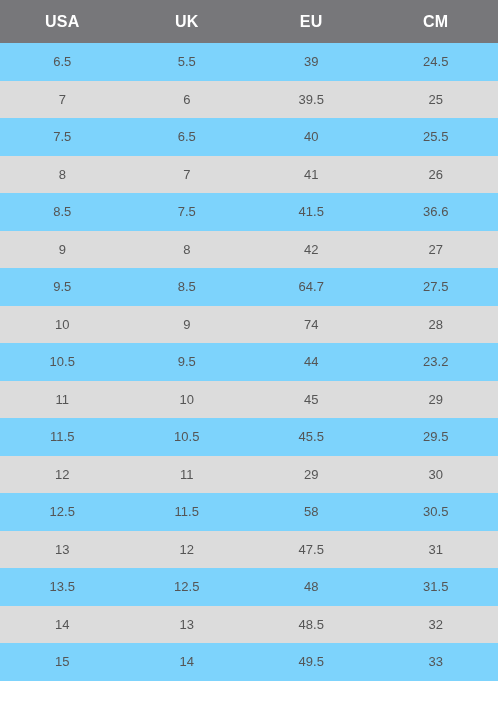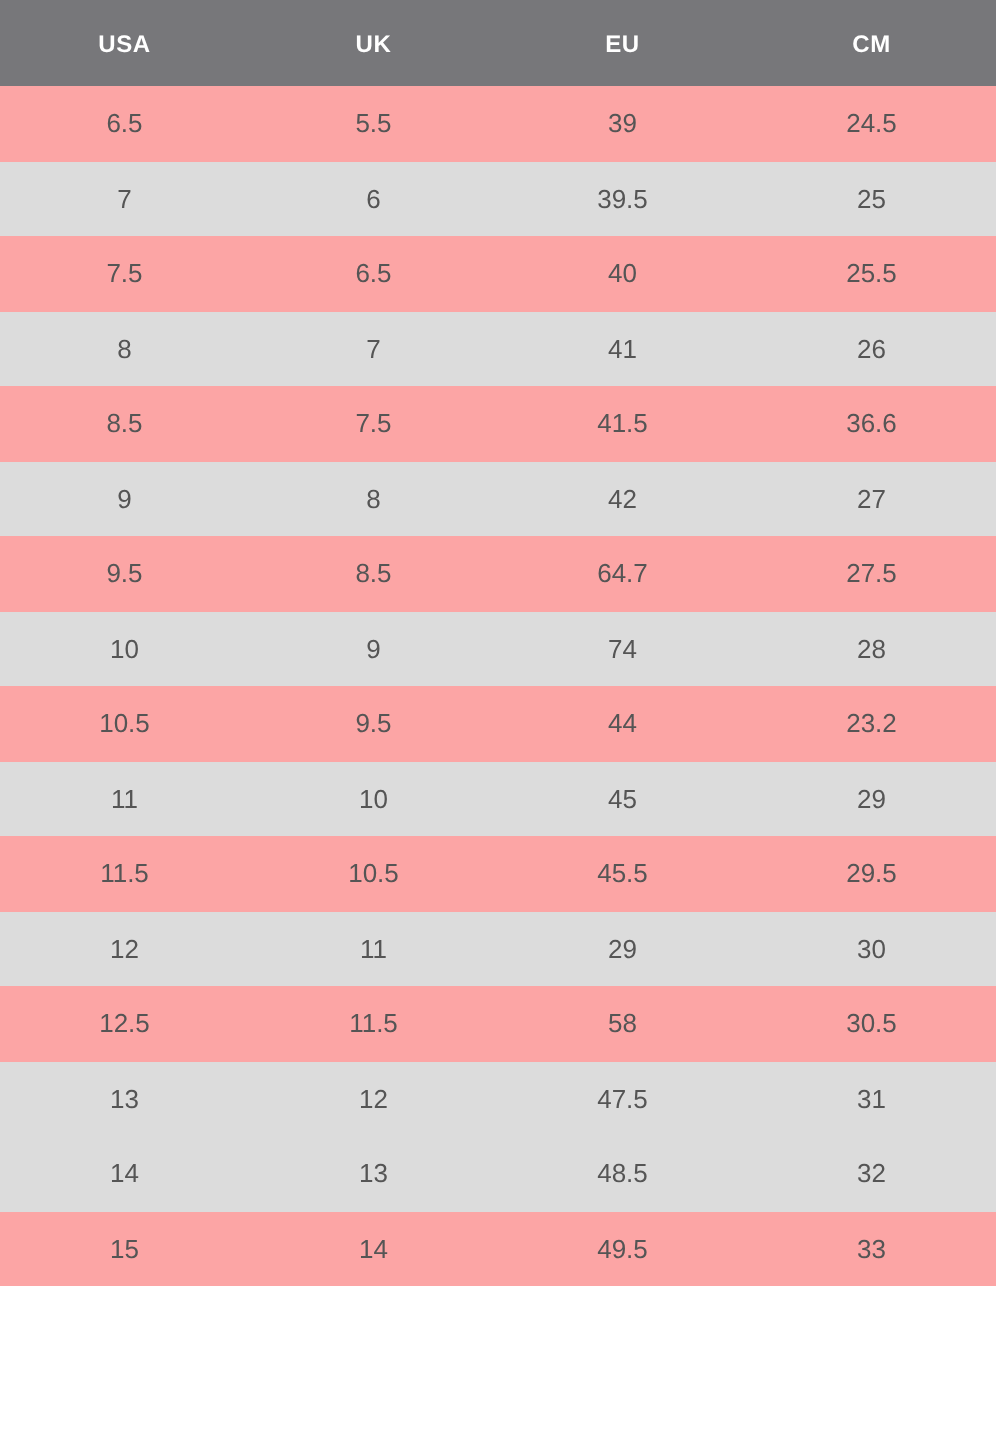--- a/index.html
+++ b/index.html
@@ -24,21 +24,21 @@
 
   #size-table col {
     width: 124.5px;
   }
 
   
   #size-table thead th {
     height: 43px;
     background: #77777a;
     color: #ffffff;
-    font-size: 12px;
+    font-size: 16px;
     font-weight: bold;
     letter-spacing: 0.3px;
     text-align: center;
     vertical-align: middle;
     padding: 0;
     border: 0;
   }
 
   
   #size-table tbody td {
@@ -46,21 +46,21 @@
     font-size: 13px;
     font-weight: normal;
     color: #555555;
     text-align: center;
     vertical-align: middle;
     padding: 0;
     border: 0;
   }
 
   #size-table tbody tr.row-odd td {
-    background: #fca5a5;
+    background: #7dd3fc;
   }
   #size-table tbody tr.row-even td {
     background: #dcdcdc;
   }
 </style>
 </head>
 <body>
 
 <table id="size-table">
   <colgroup>
@@ -155,20 +155,26 @@
         <td>11.5</td>
         <td>58</td>
         <td>30.5</td>
       </tr>
       <tr class="row-even">
         <td>13</td>
         <td>12</td>
         <td>47.5</td>
         <td>31</td>
       </tr>
+      <tr class="row-odd">
+        <td>13.5</td>
+        <td>12.5</td>
+        <td>48</td>
+        <td>31.5</td>
+      </tr>
       <tr class="row-even">
         <td>14</td>
         <td>13</td>
         <td>48.5</td>
         <td>32</td>
       </tr>
       <tr class="row-odd">
         <td>15</td>
         <td>14</td>
         <td>49.5</td>

